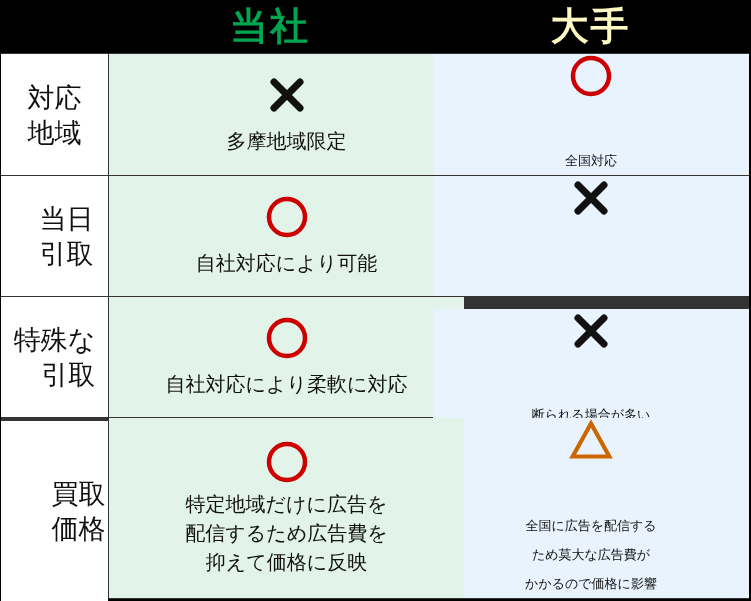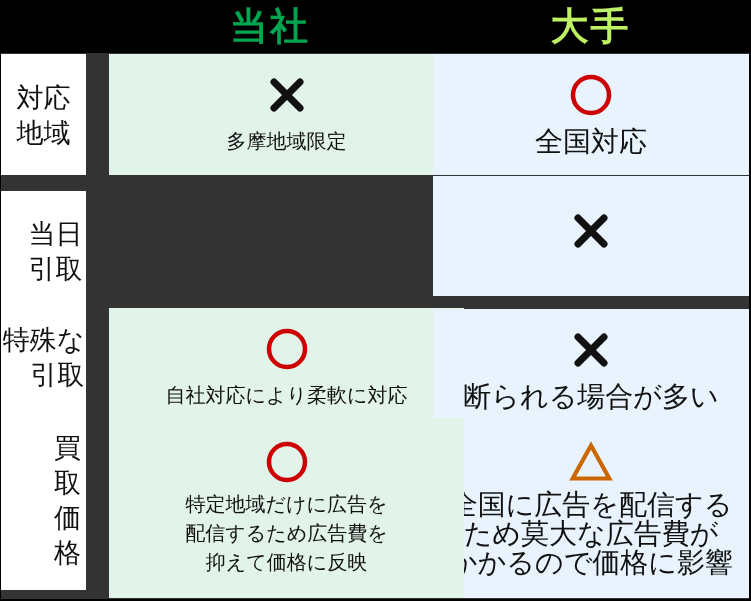--- a/index.html
+++ b/index.html
@@ -3,32 +3,32 @@
 <meta charset="utf-8">
 <style>
   html,body{margin:0;padding:0;}
   body{width:751px;height:601px;background:#000;font-family:"DejaVu Sans","Liberation Sans",sans-serif;overflow:hidden;position:relative;}
   .header{position:absolute;left:0;top:0;width:751px;height:53px;background:#000;}
   .h-title{position:absolute;top:2px;font-size:38px;font-weight:bold;line-height:48px;text-align:center;letter-spacing:2px;}
   .h-ours{left:108px;width:324px;}
   .h-big{left:432px;width:317px;}
   .grid{position:absolute;left:1px;top:53px;width:748px;height:546px;background:#333;}
   .cell{position:absolute;box-sizing:border-box;display:flex;flex-direction:column;align-items:center;justify-content:center;text-align:center;color:#111;}
-  .lab{left:0;width:85px;background:#fff;font-size:27px;line-height:35px;}
+  .lab{left:0;width:107px;background:#fff;font-size:27px;line-height:35px;}
   .ours{left:108px;width:355px;background:#e2f4ea;font-size:20px;line-height:29px;}
-  .big{left:432px;width:316px;background:#e8f3fd;font-size:28px;line-height:29px;}
+  .big{left:432px;width:316px;background:#e8f3fd;font-size:13px;line-height:29px;justify-content:space-between;}
   .mark{width:44px;height:44px;display:flex;align-items:center;justify-content:center;margin-bottom:10px;}
   .desc{white-space:pre-line;}
 </style>
 </head>
 <body>
 
 <div class="header">
   <div class="h-title h-ours" style="color:#00a550">当社</div>
-  <div class="h-title h-big" style="color:#bef264">大手</div>
+  <div class="h-title h-big" style="color:#fef9c3">大手</div>
 </div>
 
 <div class="grid">
 
   <div class="cell lab desc" style="top:1px;height:121px;">対応
 地域</div>
   <div class="cell ours" style="top:1px;height:121px;">
     <div class="mark">
         <svg width="36" height="36" viewBox="0 0 36 36">
           <path d="M5 5L31 31M31 5L5 31" stroke="#111" stroke-width="7" stroke-linecap="round"></path>
@@ -38,50 +38,58 @@
   </div>
   <div class="cell big" style="top:1px;height:121px;">
     <div class="mark">
         <svg width="44" height="44" viewBox="0 0 44 44">
           <circle cx="22" cy="22" r="18" fill="none" stroke="#cc0000" stroke-width="4.5"></circle>
         </svg>
       </div>
     <div class="desc">全国対応</div>
   </div>
 
-  <div class="cell lab desc" style="top:138px;height:120px;padding-left:24px;">当日
+  <div class="cell lab desc" style="top:123px;height:120px;padding-left:24px;">当日
 引取</div>
+  <div class="cell ours" style="top:123px;height:120px;">
+    <div class="mark">
+        <svg width="44" height="44" viewBox="0 0 44 44">
+          <circle cx="22" cy="22" r="18" fill="none" stroke="#cc0000" stroke-width="4.5"></circle>
+        </svg>
+      </div>
+    <div class="desc">自社対応により可能</div>
+  </div>
   <div class="cell big" style="top:123px;height:120px;">
     <div class="mark">
         <svg width="36" height="36" viewBox="0 0 36 36">
           <path d="M5 5L31 31M31 5L5 31" stroke="#111" stroke-width="7" stroke-linecap="round"></path>
         </svg>
       </div>
   </div>
 
   <div class="cell lab desc" style="top:244px;height:120px;text-align:right;">特殊な
 引取</div>
-  <div class="cell ours" style="top:255px;height:120px;text-align:center;">
+  <div class="cell ours" style="top:244px;height:120px;text-align:center;">
     <div class="mark">
         <svg width="44" height="44" viewBox="0 0 44 44">
           <circle cx="22" cy="22" r="18" fill="none" stroke="#cc0000" stroke-width="4.5"></circle>
         </svg>
       </div>
     <div class="desc">自社対応により柔軟に対応</div>
   </div>
   <div class="cell big" style="top:256px;height:120px;">
     <div class="mark">
         <svg width="36" height="36" viewBox="0 0 36 36">
           <path d="M5 5L31 31M31 5L5 31" stroke="#111" stroke-width="7" stroke-linecap="round"></path>
         </svg>
       </div>
     <div class="desc">断られる場合が多い</div>
   </div>
 
-  <div class="cell lab desc" style="top:357px;height:180px;padding-left:48px;">買取
+  <div class="cell lab desc" style="top:368px;height:180px;padding-left:48px;">買取
 価格</div>
   <div class="cell big" style="top:365px;height:180px;">
     <div class="mark" style="margin-bottom:6px">
         <svg width="48" height="44" viewBox="0 0 48 44">
           <path d="M24 4L44 40H4Z" fill="none" stroke="#cc6600" stroke-width="4.5" stroke-linejoin="miter"></path>
         </svg>
       </div>
     <div class="desc">全国に広告を配信する
 ため莫大な広告費が
 かかるので価格に影響</div>

